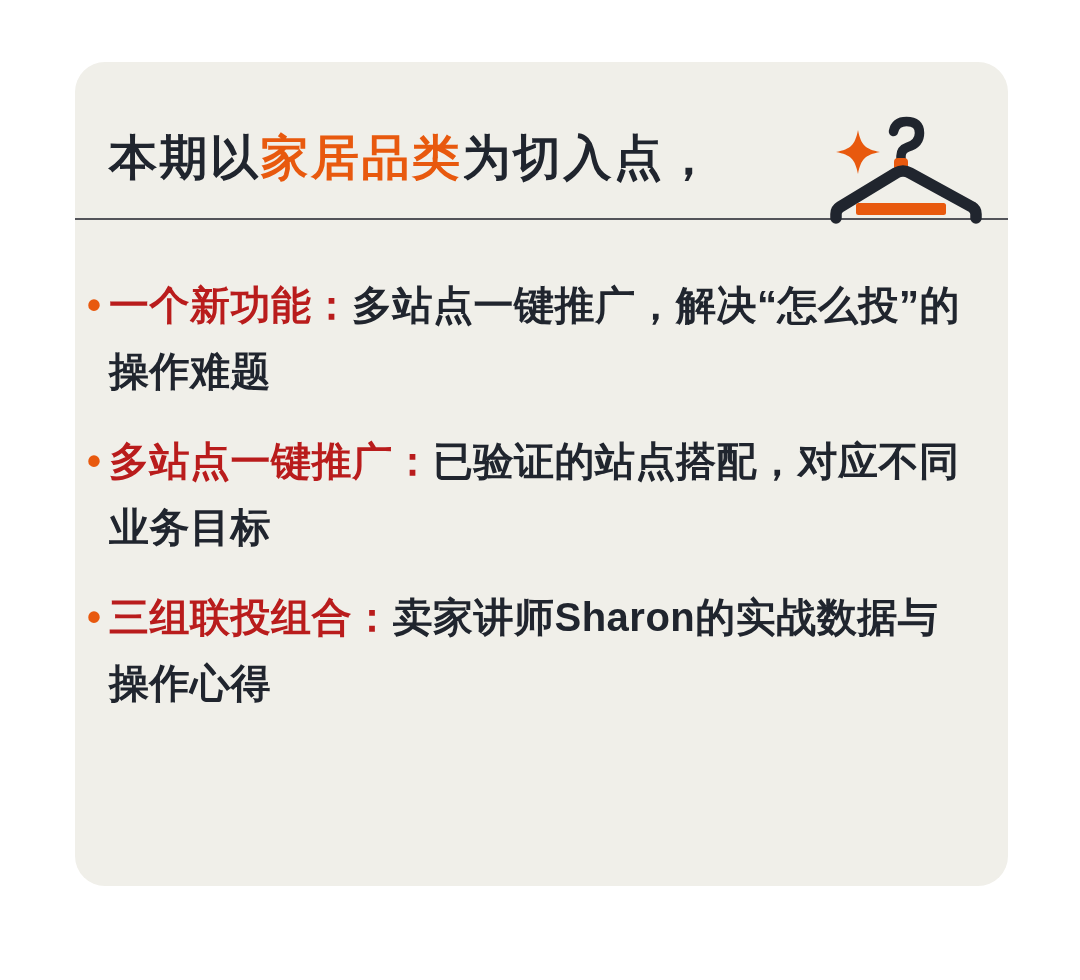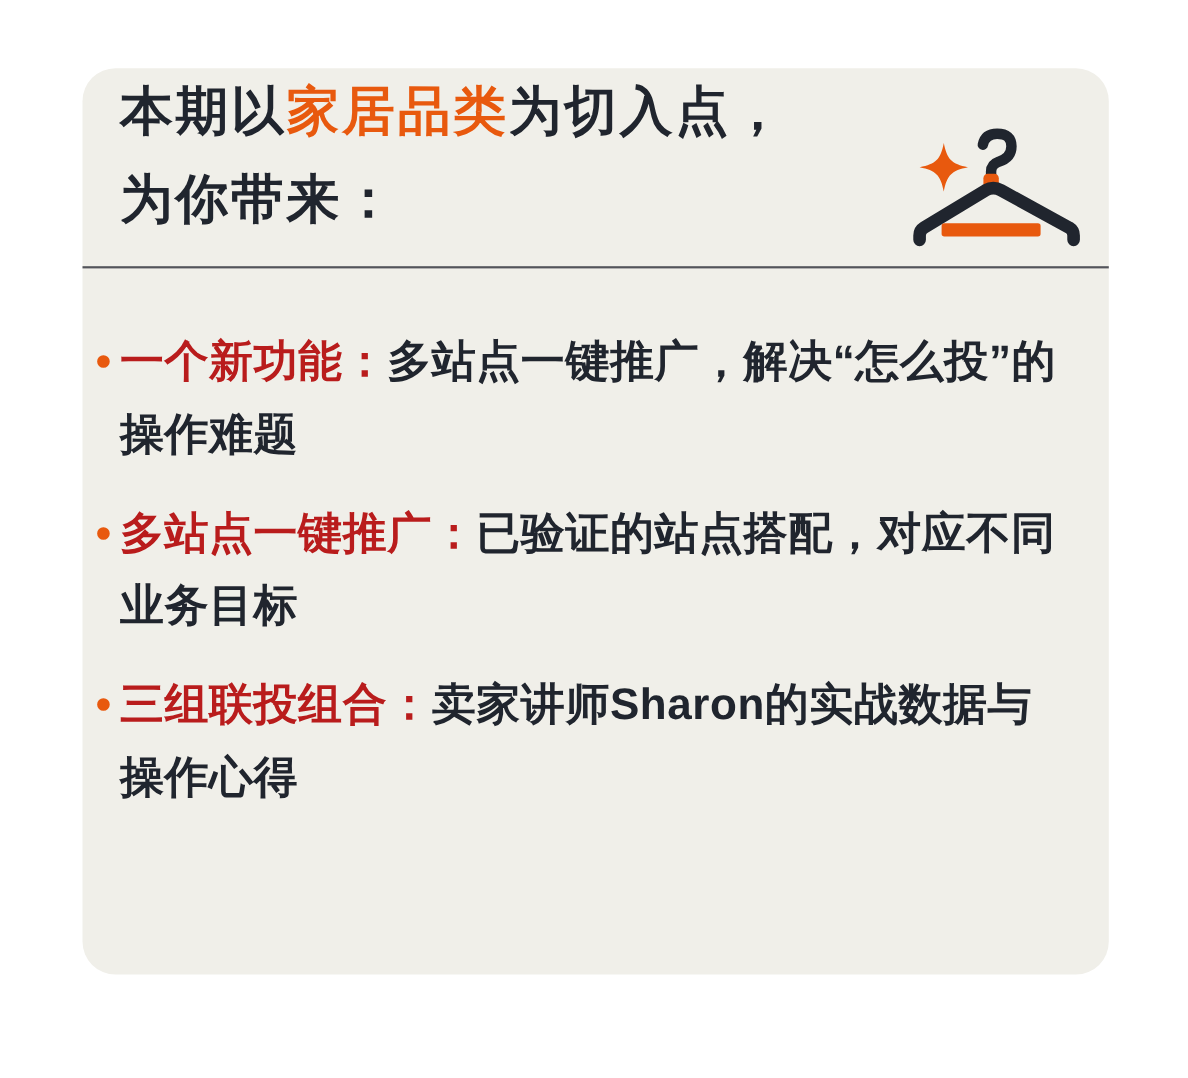--- a/index.html
+++ b/index.html
@@ -12,21 +12,21 @@
   }
   .card{
     position:absolute;
     left:75px;top:62px;
     width:933px;height:824px;
     box-sizing:border-box;
     background:#F0EFE9;
     border-radius:30px;
     padding:0 34px;
   }
-  .card-header{position:relative;}
+  .card-header{position:relative;padding-top:56px;}
   .card-title{
     margin:0;
     max-width:710px;
     font-size:48px;
     line-height:80px;
     font-weight:800;
     color:#20252E;
     letter-spacing:2.5px;
   }
   .card-title .hl{color:#E8590E;}
@@ -67,21 +67,21 @@
     font-weight:700;
   }
 </style>
 </head>
 <body>
 
 <div class="page">
   <section class="card">
 
     <header class="card-header">
-      <h1 class="card-title"><span>本期以</span><span class="hl">家居品类</span><span>为切入点，</span><br><span>为你带来：</span></h1>
+      <h1 class="card-title"><span>本期以</span><span class="hl">家居品类</span><span>为切入点，</span><br></h1>
 
       <span class="hanger-icon">
         <svg viewBox="0 0 156 110" width="156" height="110" aria-hidden="true">
 
           <path d="M30 14 C33 29 37 33 52 36 C37 39 33 43 30 58 C27 43 23 39 8 36 C23 33 27 29 30 14 Z" fill="#E8590E"></path>
 
           <path d="M73 46 L73 40 Q73 33.5 80 31 Q91.5 27.5 91.5 17 Q91.5 5.5 78.5 5.5 Q67.5 5.5 65.5 15.5" fill="none" stroke="#20252E" stroke-width="9.5" stroke-linecap="round" stroke-linejoin="round"></path>
 
           <rect x="66" y="42" width="14" height="13" rx="4" fill="#E8590E"></rect>
 

